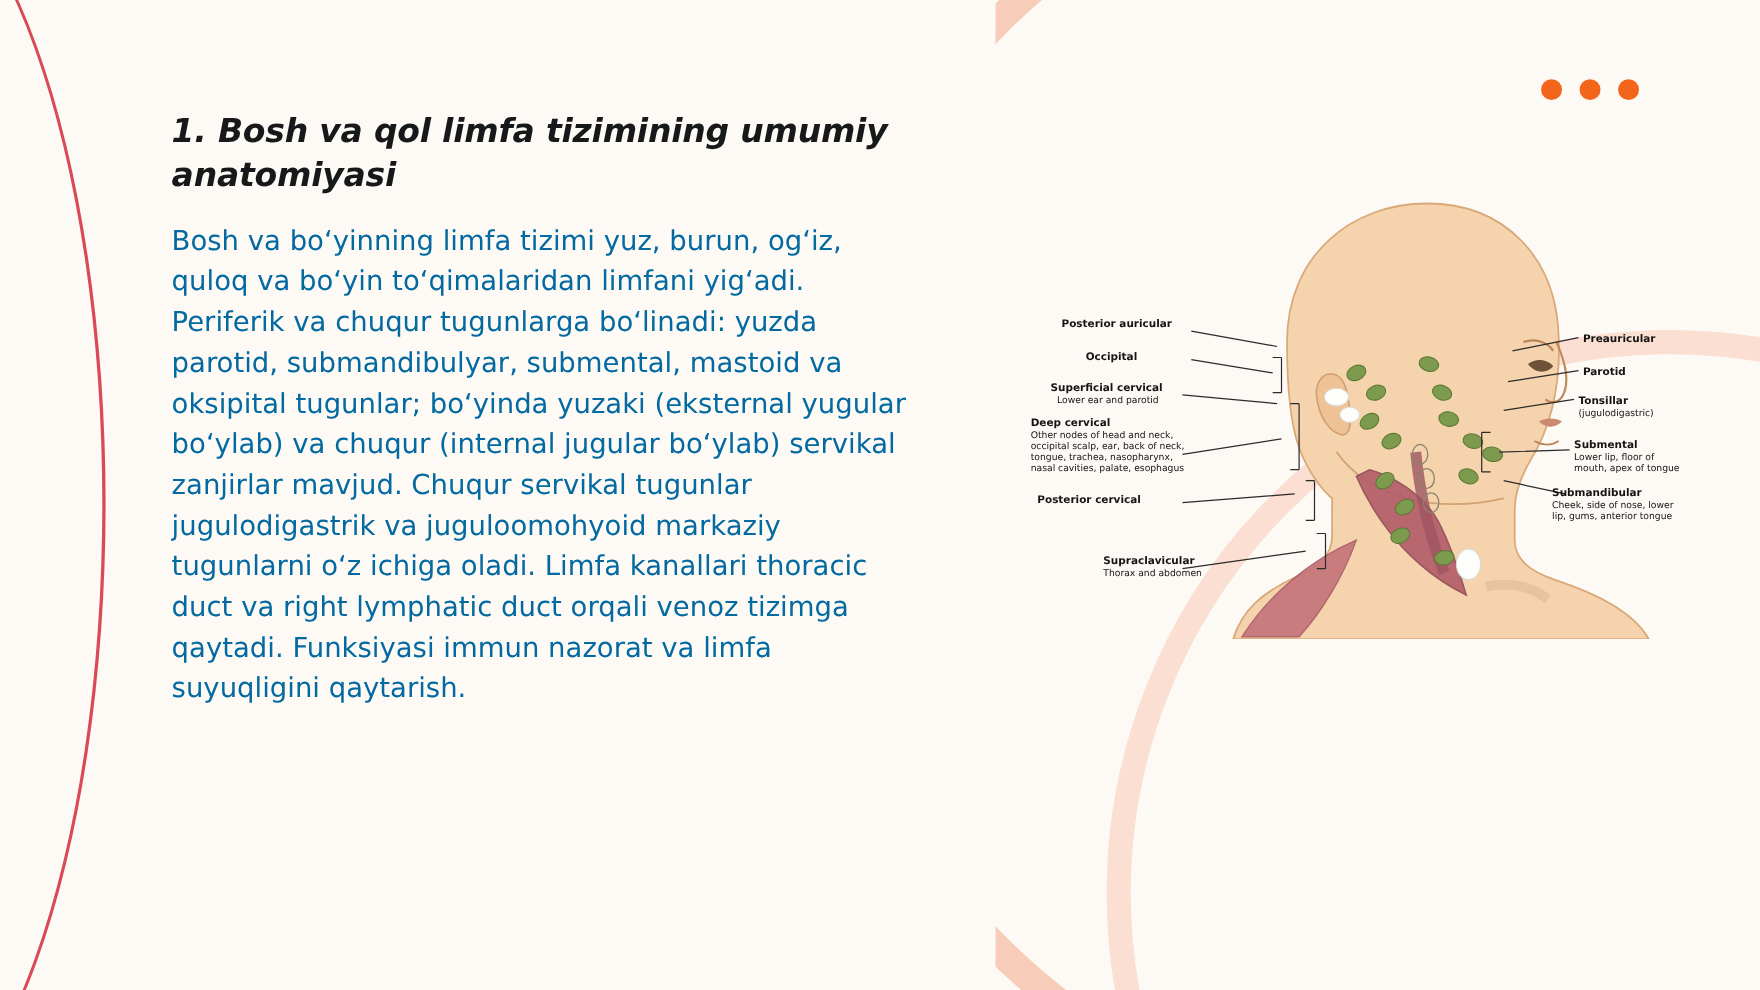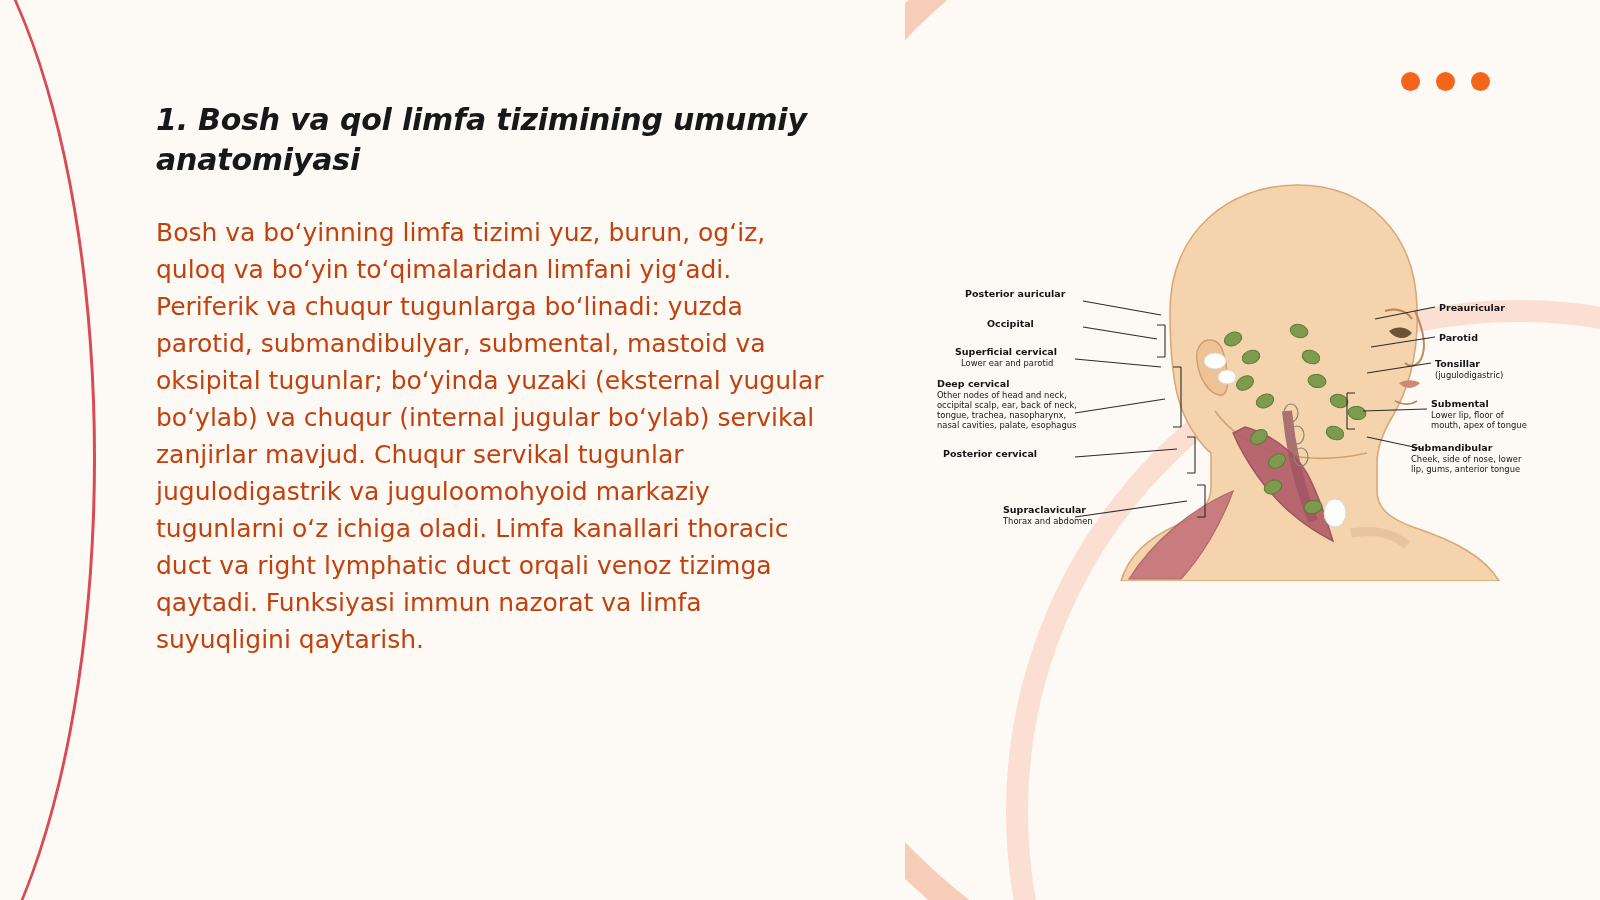--- a/index.html
+++ b/index.html
@@ -89,28 +89,28 @@
     width: 680px;
     z-index: 6;
   }
   .slide-title {
     font-family: "DejaVu Sans", sans-serif;
     font-weight: bold;
     font-style: italic;
     font-size: 30px;
     line-height: 1.33;
     color: #17181a;
-    margin: 0 0 34px 0;
+    margin: 0 0 20px 0;
     letter-spacing: -0.2px;
   }
   .slide-body {
     font-family: "DejaVu Sans", sans-serif;
     font-size: 25px;
     line-height: 1.48;
-    color: #c2410c;
+    color: #0369a1;
     margin: 0;
     max-width: 670px;
   }
 
   
   .figure {
     position: absolute;
     left: 915px;
     top: 161px;
     width: 620px;

